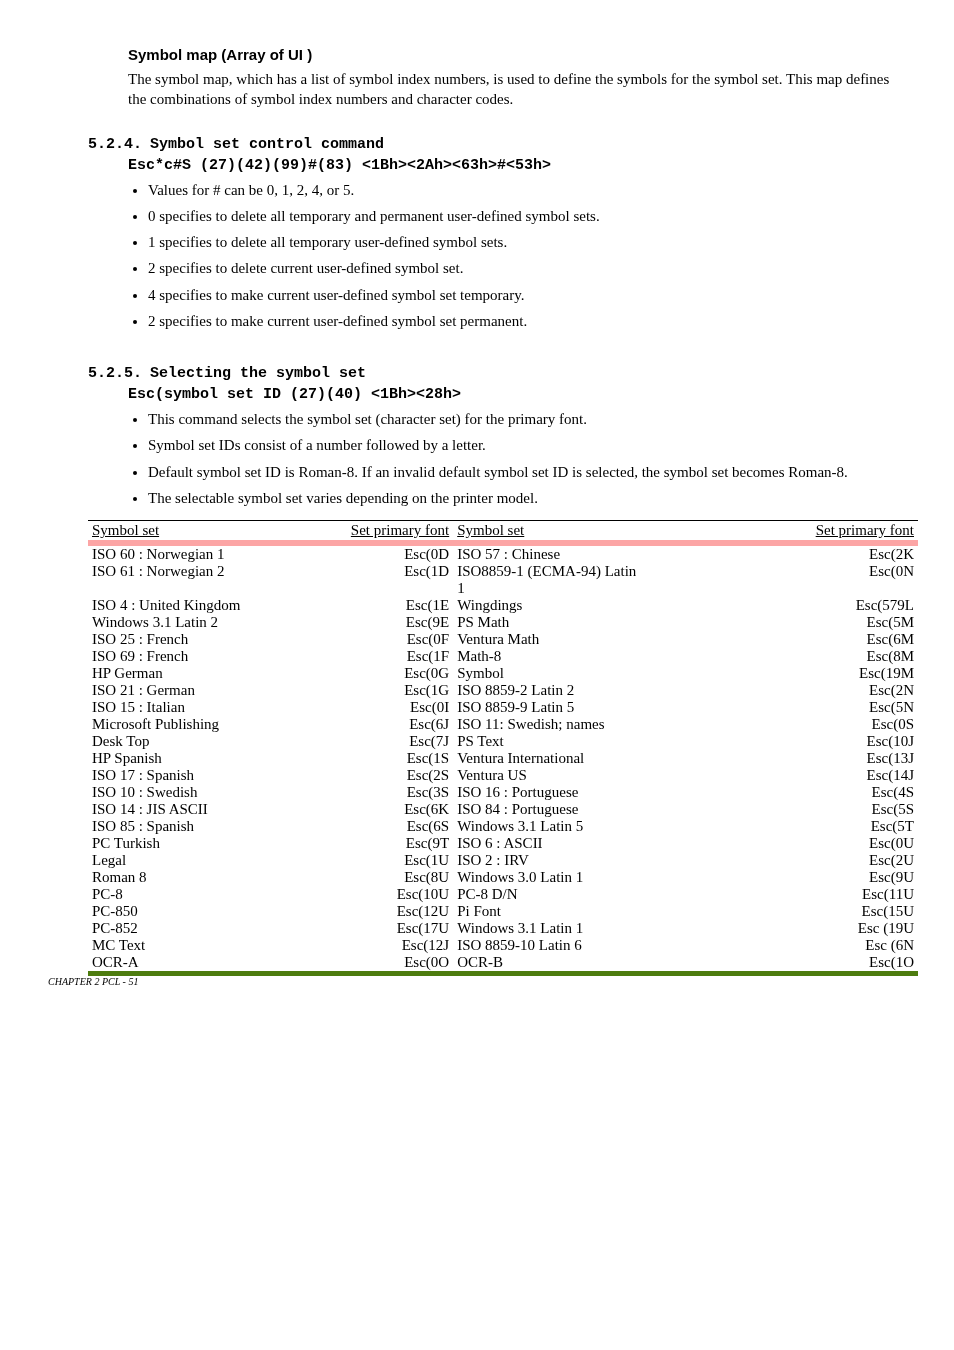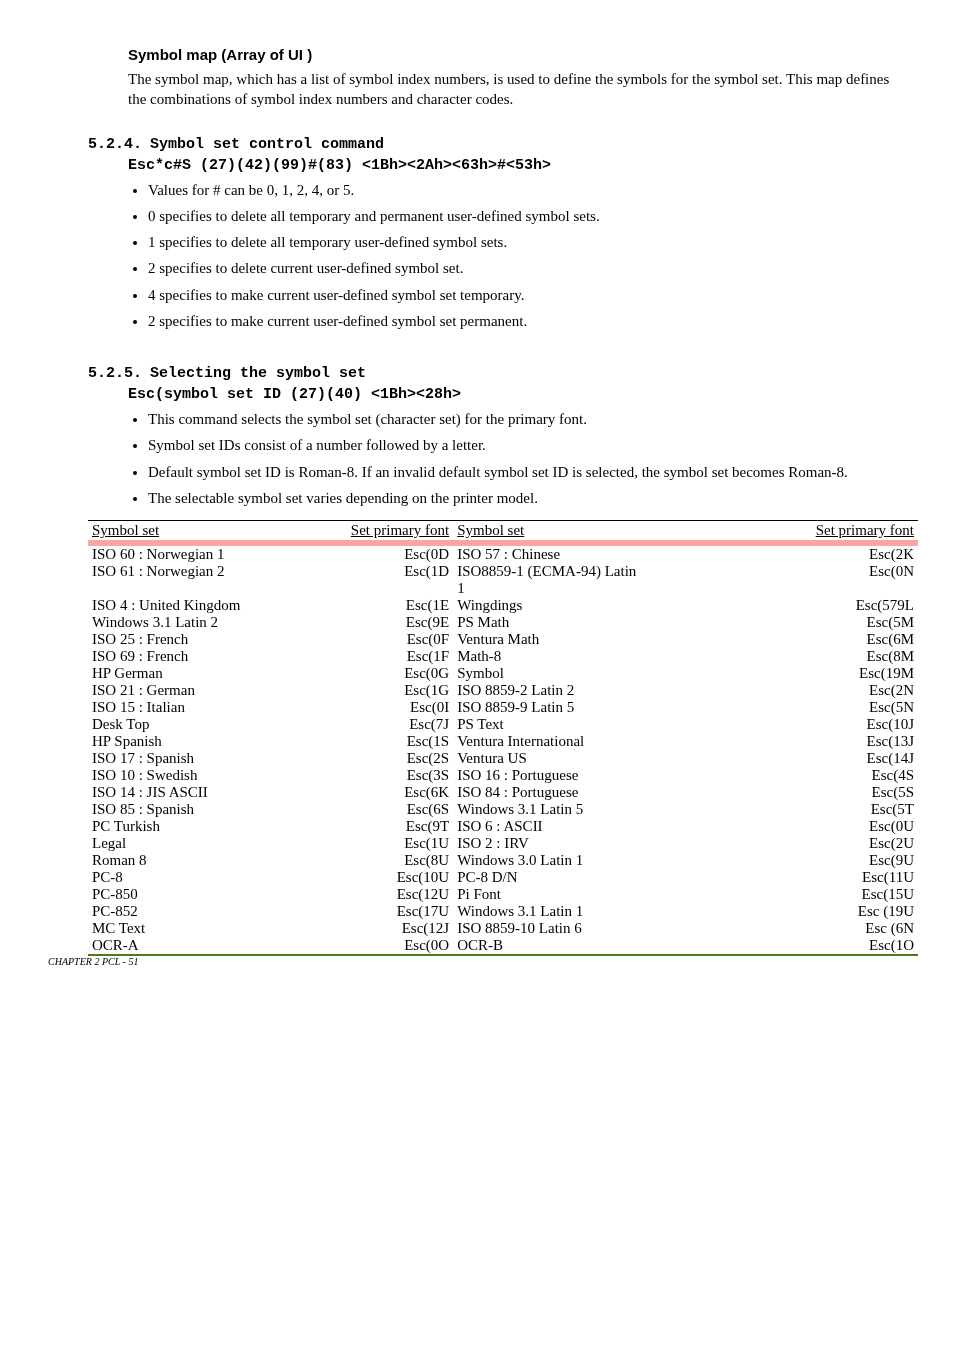--- a/index.html
+++ b/index.html
@@ -52,21 +52,21 @@
     font-family: "Times New Roman", Times, serif;
     font-weight: normal;
     text-align: left;
     border-top: 1px solid #000;
     border-bottom: 6px solid #fca5a5;
     padding: 1px 4px;
     text-decoration: underline;
   }
   table.symtable th.right, table.symtable td.right { text-align: right; }
   table.symtable td { padding: 0 4px; vertical-align: top; white-space: nowrap; }
-  table.symtable tr:last-child td { border-bottom: 2px solid #4d7c0f; }
+  table.symtable tr:last-child td { border-bottom: 5px solid #4d7c0f; }
 
   .footer { text-align:left; font-style: italic; font-family:"Times New Roman", Times, serif; font-size: 10px; }
 </style>
 </head>
 <body>
 
 <div class="indent-block">
   <div class="heading-bold">Symbol map (Array of UI )</div>
   <div class="intro-text">The symbol map, which has a list of symbol index numbers, is used to define the symbols for the symbol set. This map defines the combinations of symbol index numbers and character codes.</div>
 </div>
@@ -169,20 +169,26 @@
         <td>ISO 8859-2 Latin 2</td>
         <td class="right">Esc(2N</td>
       </tr>
       <tr>
         <td>ISO 15 : Italian</td>
         <td class="right">Esc(0I</td>
         <td>ISO 8859-9 Latin 5</td>
         <td class="right">Esc(5N</td>
       </tr>
       <tr>
+        <td>Microsoft Publishing</td>
+        <td class="right">Esc(6J</td>
+        <td>ISO 11: Swedish; names</td>
+        <td class="right">Esc(0S</td>
+      </tr>
+      <tr>
         <td>Desk Top</td>
         <td class="right">Esc(7J</td>
         <td>PS Text</td>
         <td class="right">Esc(10J</td>
       </tr>
       <tr>
         <td>HP Spanish</td>
         <td class="right">Esc(1S</td>
         <td>Ventura International</td>
         <td class="right">Esc(13J</td>

